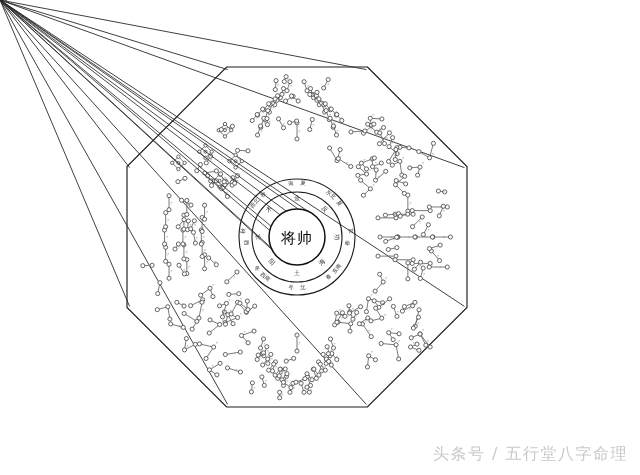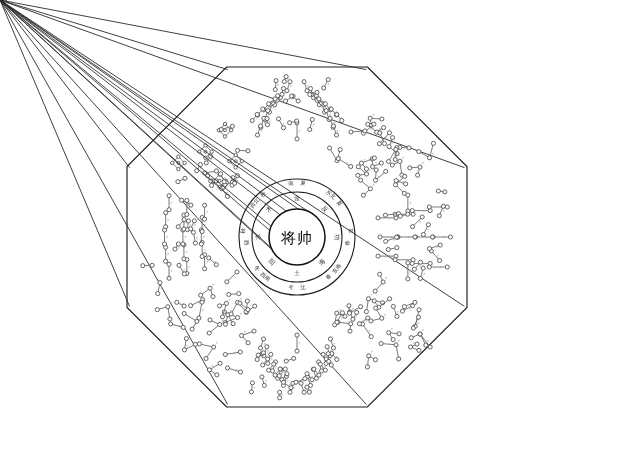--- a/index.html
+++ b/index.html
@@ -1072,13 +1072,14 @@
         <text x="244.84" y="242.94" class="direction-label" text-anchor="middle" transform="rotate(83.5 244.84 242.94)" font-size="5.4">西</text>
         <text x="244.84" y="231.06" class="direction-label" text-anchor="middle" transform="rotate(276.5 244.84 231.06)" font-size="5.4">秋</text>
         <text x="NaN" y="NaN" class="formation-label" text-anchor="middle" transform="rotate(270.0 NaN NaN)" font-size="5.2">地载阵</text>
         <text x="270.48" y="210.48" class="element-label" text-anchor="middle" transform="rotate(-45.0 270.48 210.48)" font-size="6.2">木</text>
         <text x="255.91" y="204.32" class="direction-label" text-anchor="middle" transform="rotate(-51.5 255.91 204.32)" font-size="5.4">西北</text>
         <text x="264.32" y="195.91" class="direction-label" text-anchor="middle" transform="rotate(-38.5 264.32 195.91)" font-size="5.4">秋</text>
         <text x="NaN" y="NaN" class="formation-label" text-anchor="middle" transform="rotate(-45.0 NaN NaN)" font-size="5.2">天覆阵</text>
       </g>
   </svg>
 
+  <div class="watermark-text">头条号 / 五行堂八字命理</div>
 </div>
 
 </body></html>

